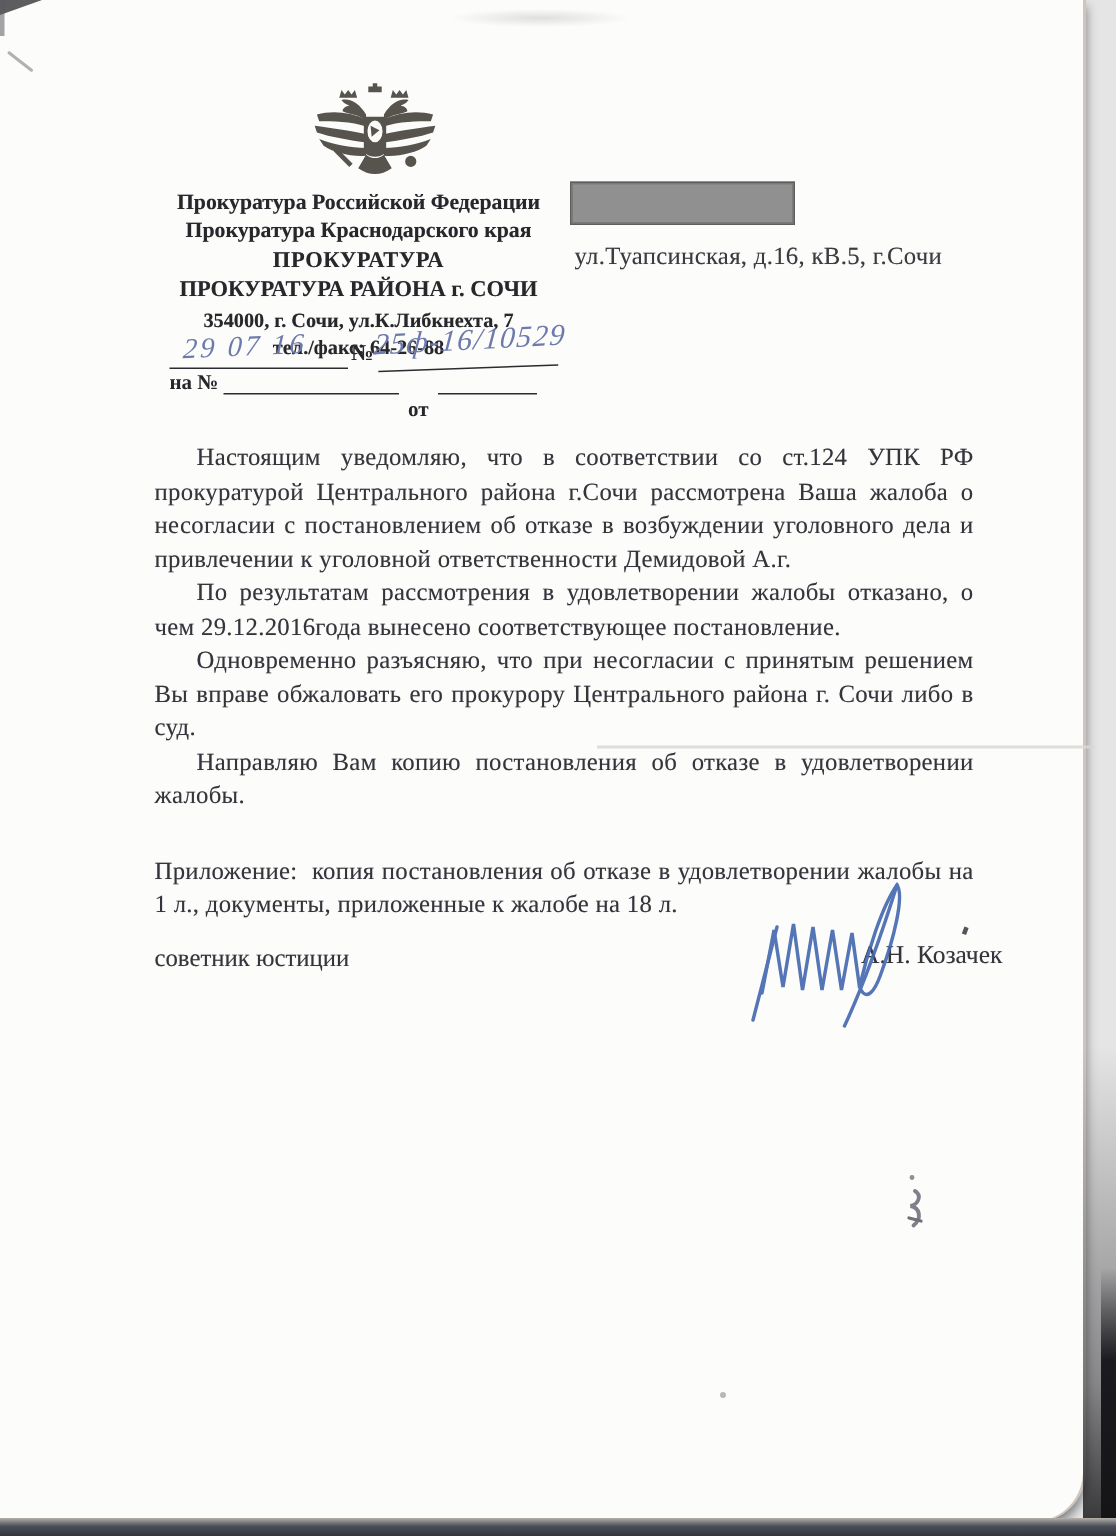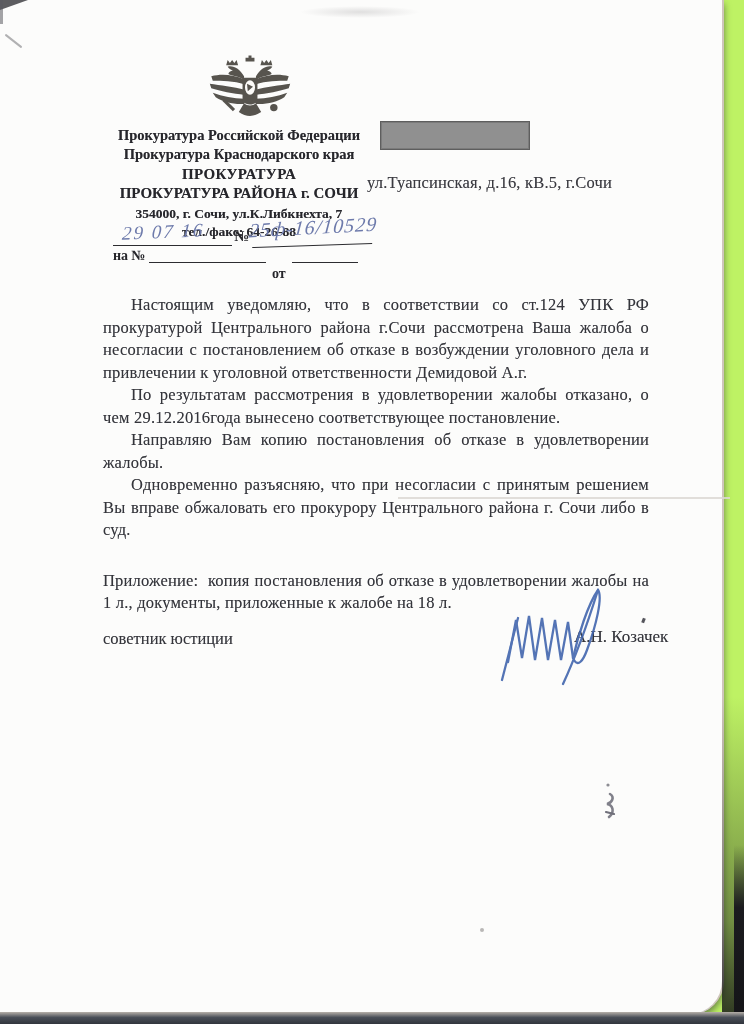--- a/index.html
+++ b/index.html
@@ -1,18 +1,18 @@
 <!DOCTYPE html>
 <html><head>
 <meta charset="utf-8">
 <style>
   html,body{margin:0;padding:0;background:#d8d2cc;}
   .page{
     position:relative; width:744px; height:1024px; overflow:hidden;
-    background:#bef264;
+    background:#e5e5e5;
     font-family:"Liberation Serif","DejaVu Serif",serif;
   }
   
   .paper{
     position:absolute; left:0; top:0; width:722px; height:1014px;
     background:#fcfcfb;
     border-right:2px solid #cfc5bc;
     border-bottom:1px solid #cfcac4;
     border-bottom-right-radius:34px;
     box-shadow:0 4px 7px rgba(35,38,48,.55);
@@ -72,22 +72,22 @@
     letter-spacing:2px; white-space:nowrap; transform:rotate(-2.5deg) skewX(-6deg);
   }
   .hw-num{ font-size:20px; letter-spacing:1px; transform:rotate(-3deg) skewX(-8deg); }
   .ref2{ position:absolute; font-weight:bold; font-size:14px; color:#26262b;font-family:Liberation Serif, serif; }
   
   .redaction{
     position:absolute; left:380px; top:121px; width:148px; height:27px;
     background:#909090; border:1px solid #5e5e5e; box-shadow:inset 0 0 0 1px #7b7b7b;
   }
   .recipient-address{
-    position:absolute; left:367px; top:161px; font-size:16.5px; color:#3a3a40;
-    letter-spacing:.2px; text-shadow:0 0 .5px rgba(55,55,65,.4);margin-top:12px;
+    position:absolute; left:383px; top:161px; font-size:16.5px; color:#3a3a40;
+    letter-spacing:.2px; text-shadow:0 0 .5px rgba(55,55,65,.4);
   }
   
   .body-block{
     position:absolute; left:103px; top:294px; width:546px;
     font-size:16.5px; line-height:22.5px; color:#34353b; text-align:justify;
     letter-spacing:.2px; text-shadow:0 0 .5px rgba(55,55,65,.4);
   }
   .body-block p{ margin:0; text-indent:28px;font-family:Liberation Serif, serif; }
   .body-block p.attachment{ margin-top:28px; text-indent:0; }
   
@@ -155,22 +155,22 @@
   <div class="uline" style="left:149px; top:250px; width:117px;"></div>
   <div class="ref2" style="left:272px; top:266px;">от</div>
   <div class="uline" style="left:292px; top:250px; width:66px;"></div>
 
   <div class="redaction"></div>
   <div class="recipient-address">ул.Туапсинская, д.16, кВ.5, г.Сочи</div>
 
   <div class="body-block">
     <p>Настоящим уведомляю, что в соответствии со ст.124 УПК РФ прокуратурой Центрального района г.Сочи рассмотрена Ваша жалоба о несогласии с постановлением об отказе в возбуждении уголовного дела и привлечении к уголовной ответственности Демидовой А.г.</p>
     <p>По результатам рассмотрения в удовлетворении жалобы отказано, о чем 29.12.2016года вынесено соответствующее постановление.</p>
+    <p>Одновременно разъясняю, что при несогласии с принятым решением Вы вправе обжаловать его прокурору Центрального района г. Сочи либо в суд.</p>
     <p>Направляю Вам копию постановления об отказе в удовлетворении жалобы.</p>
-    <p>Одновременно разъясняю, что при несогласии с принятым решением Вы вправе обжаловать его прокурору Центрального района г. Сочи либо в суд.</p>
     <p class="attachment">Приложение:&nbsp; копия постановления об отказе в удовлетворении жалобы на 1 л., документы, приложенные к жалобе на 18 л.</p>
   </div>
 
   <div class="signoff-2">советник юстиции</div>
   <div class="sig-name">А.Н. Козачек</div>
   <div class="sig-accent"></div>
 
   <div class="signature-svg">
     <svg width="135" height="104" viewBox="0 0 135 104" aria-hidden="true">
       <g fill="none" stroke="#4266ae" stroke-width="2.3" stroke-linecap="round" opacity="0.9">

